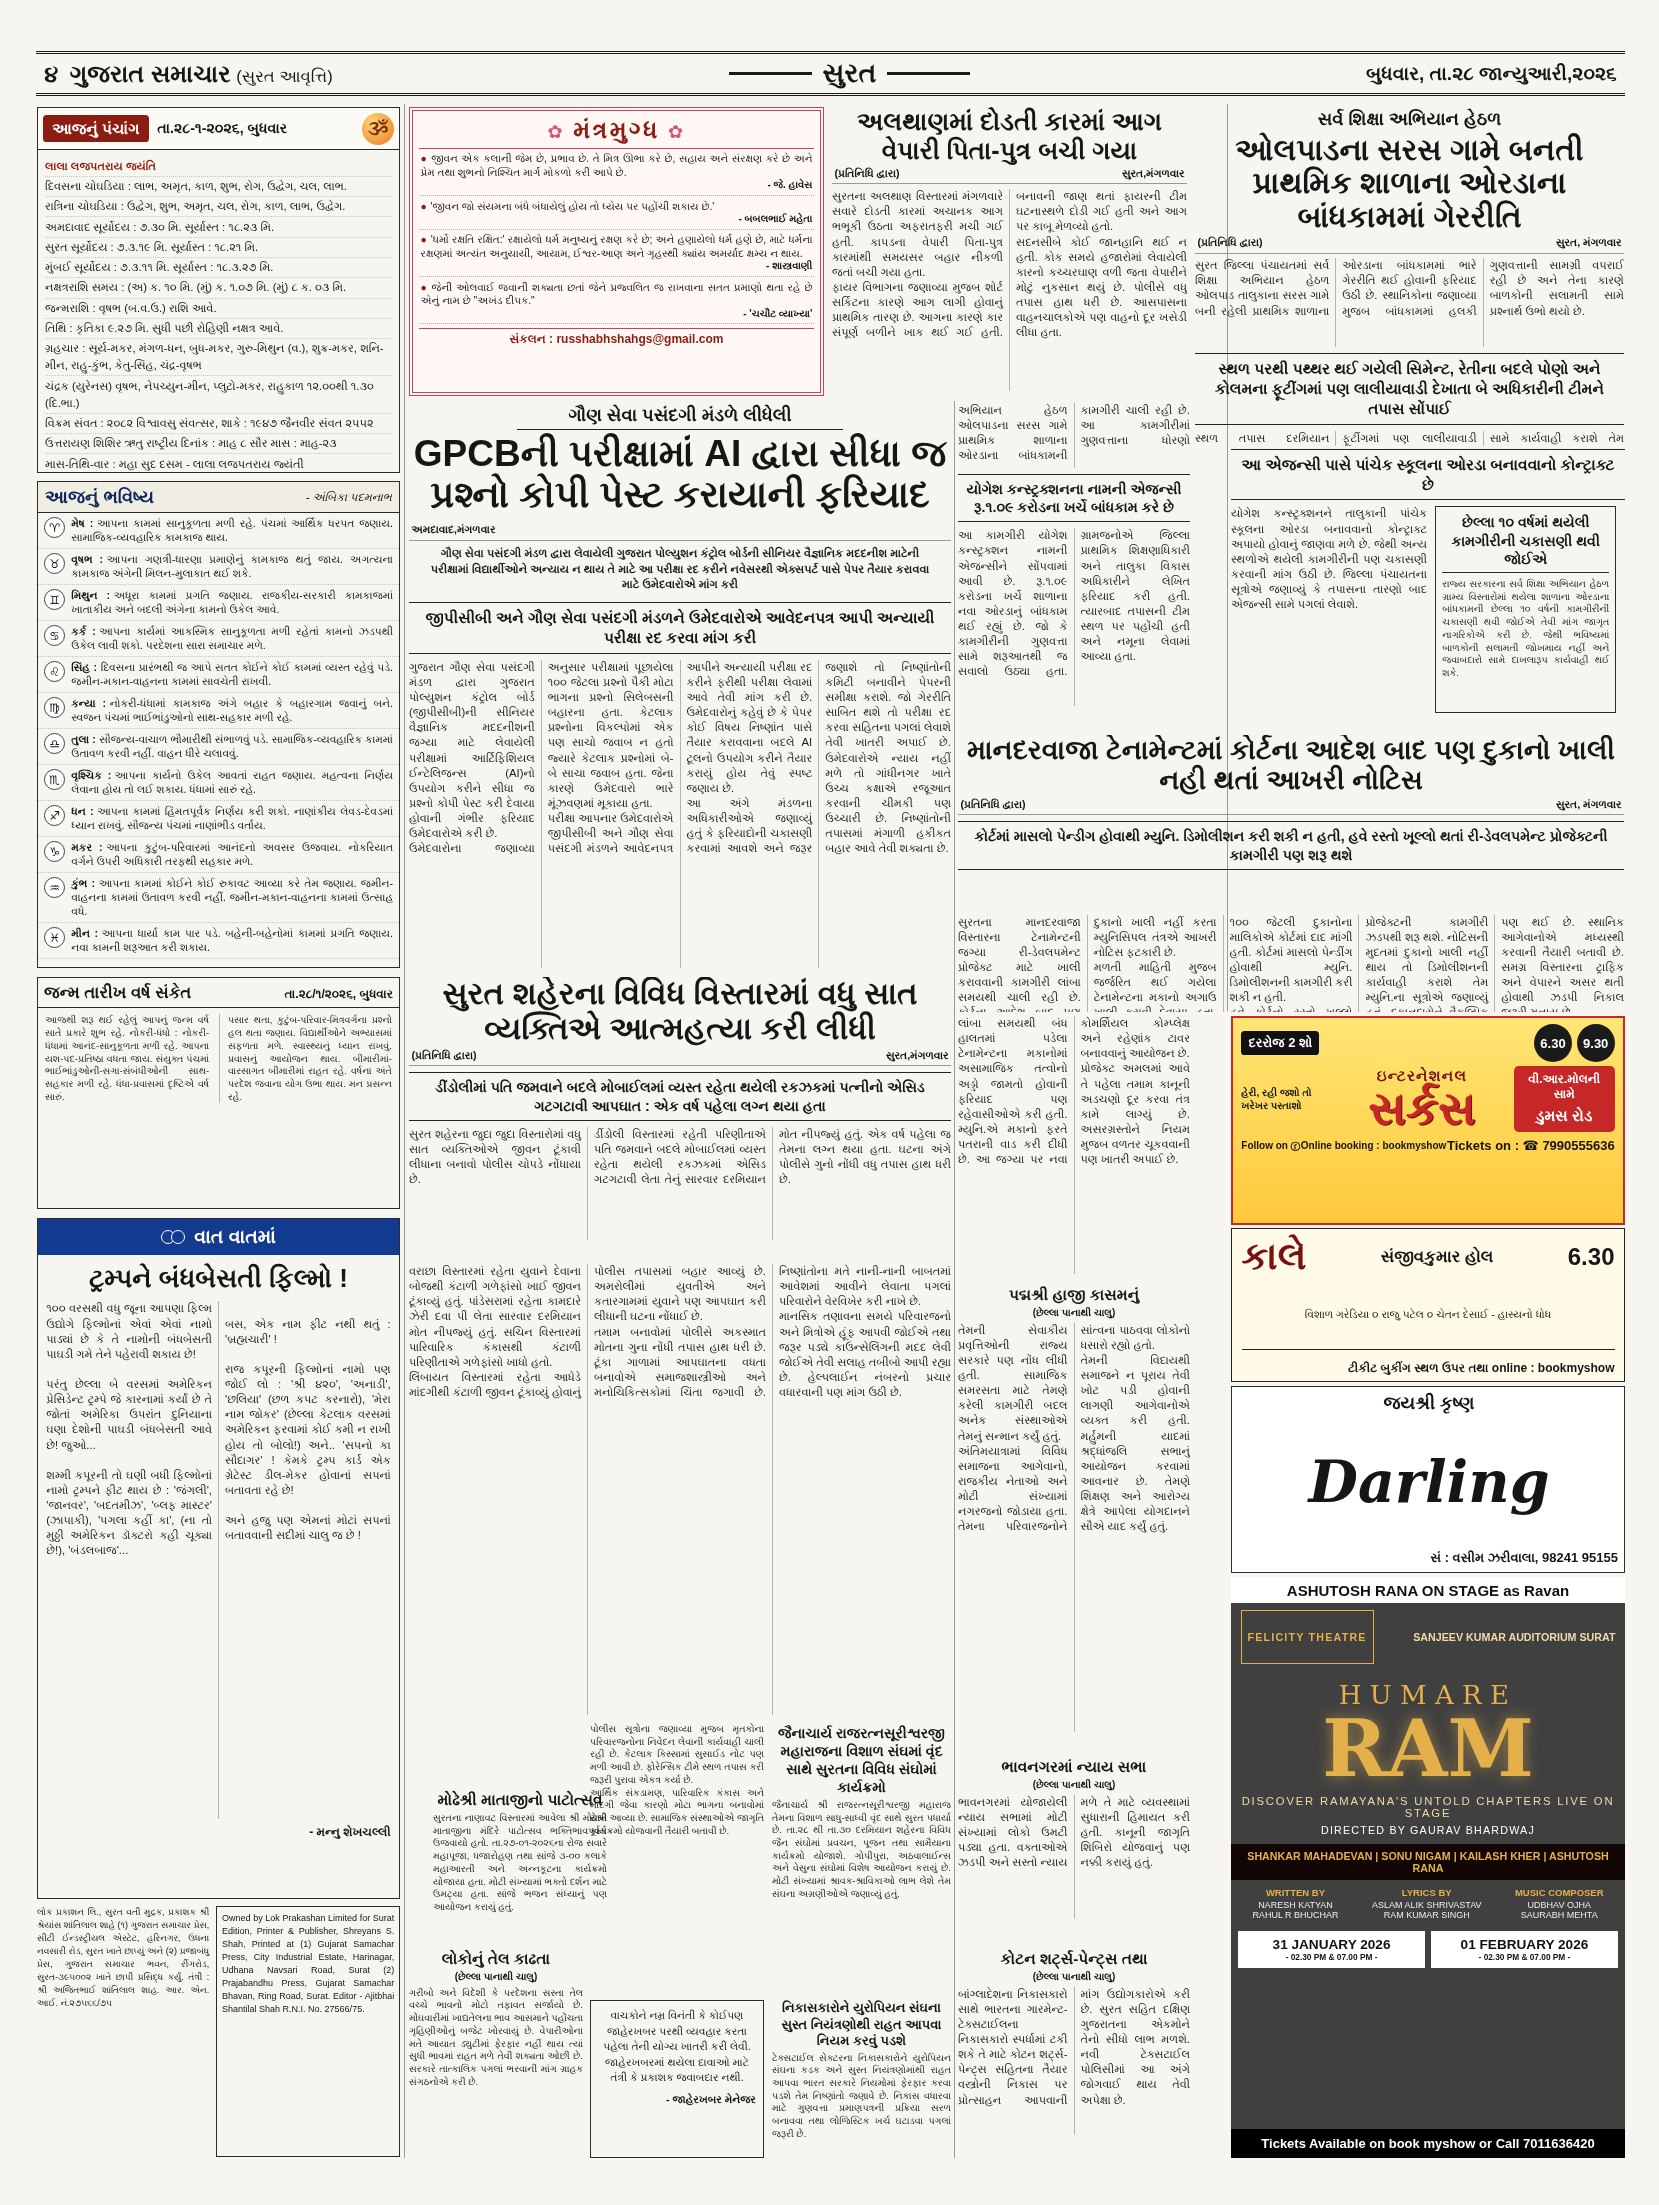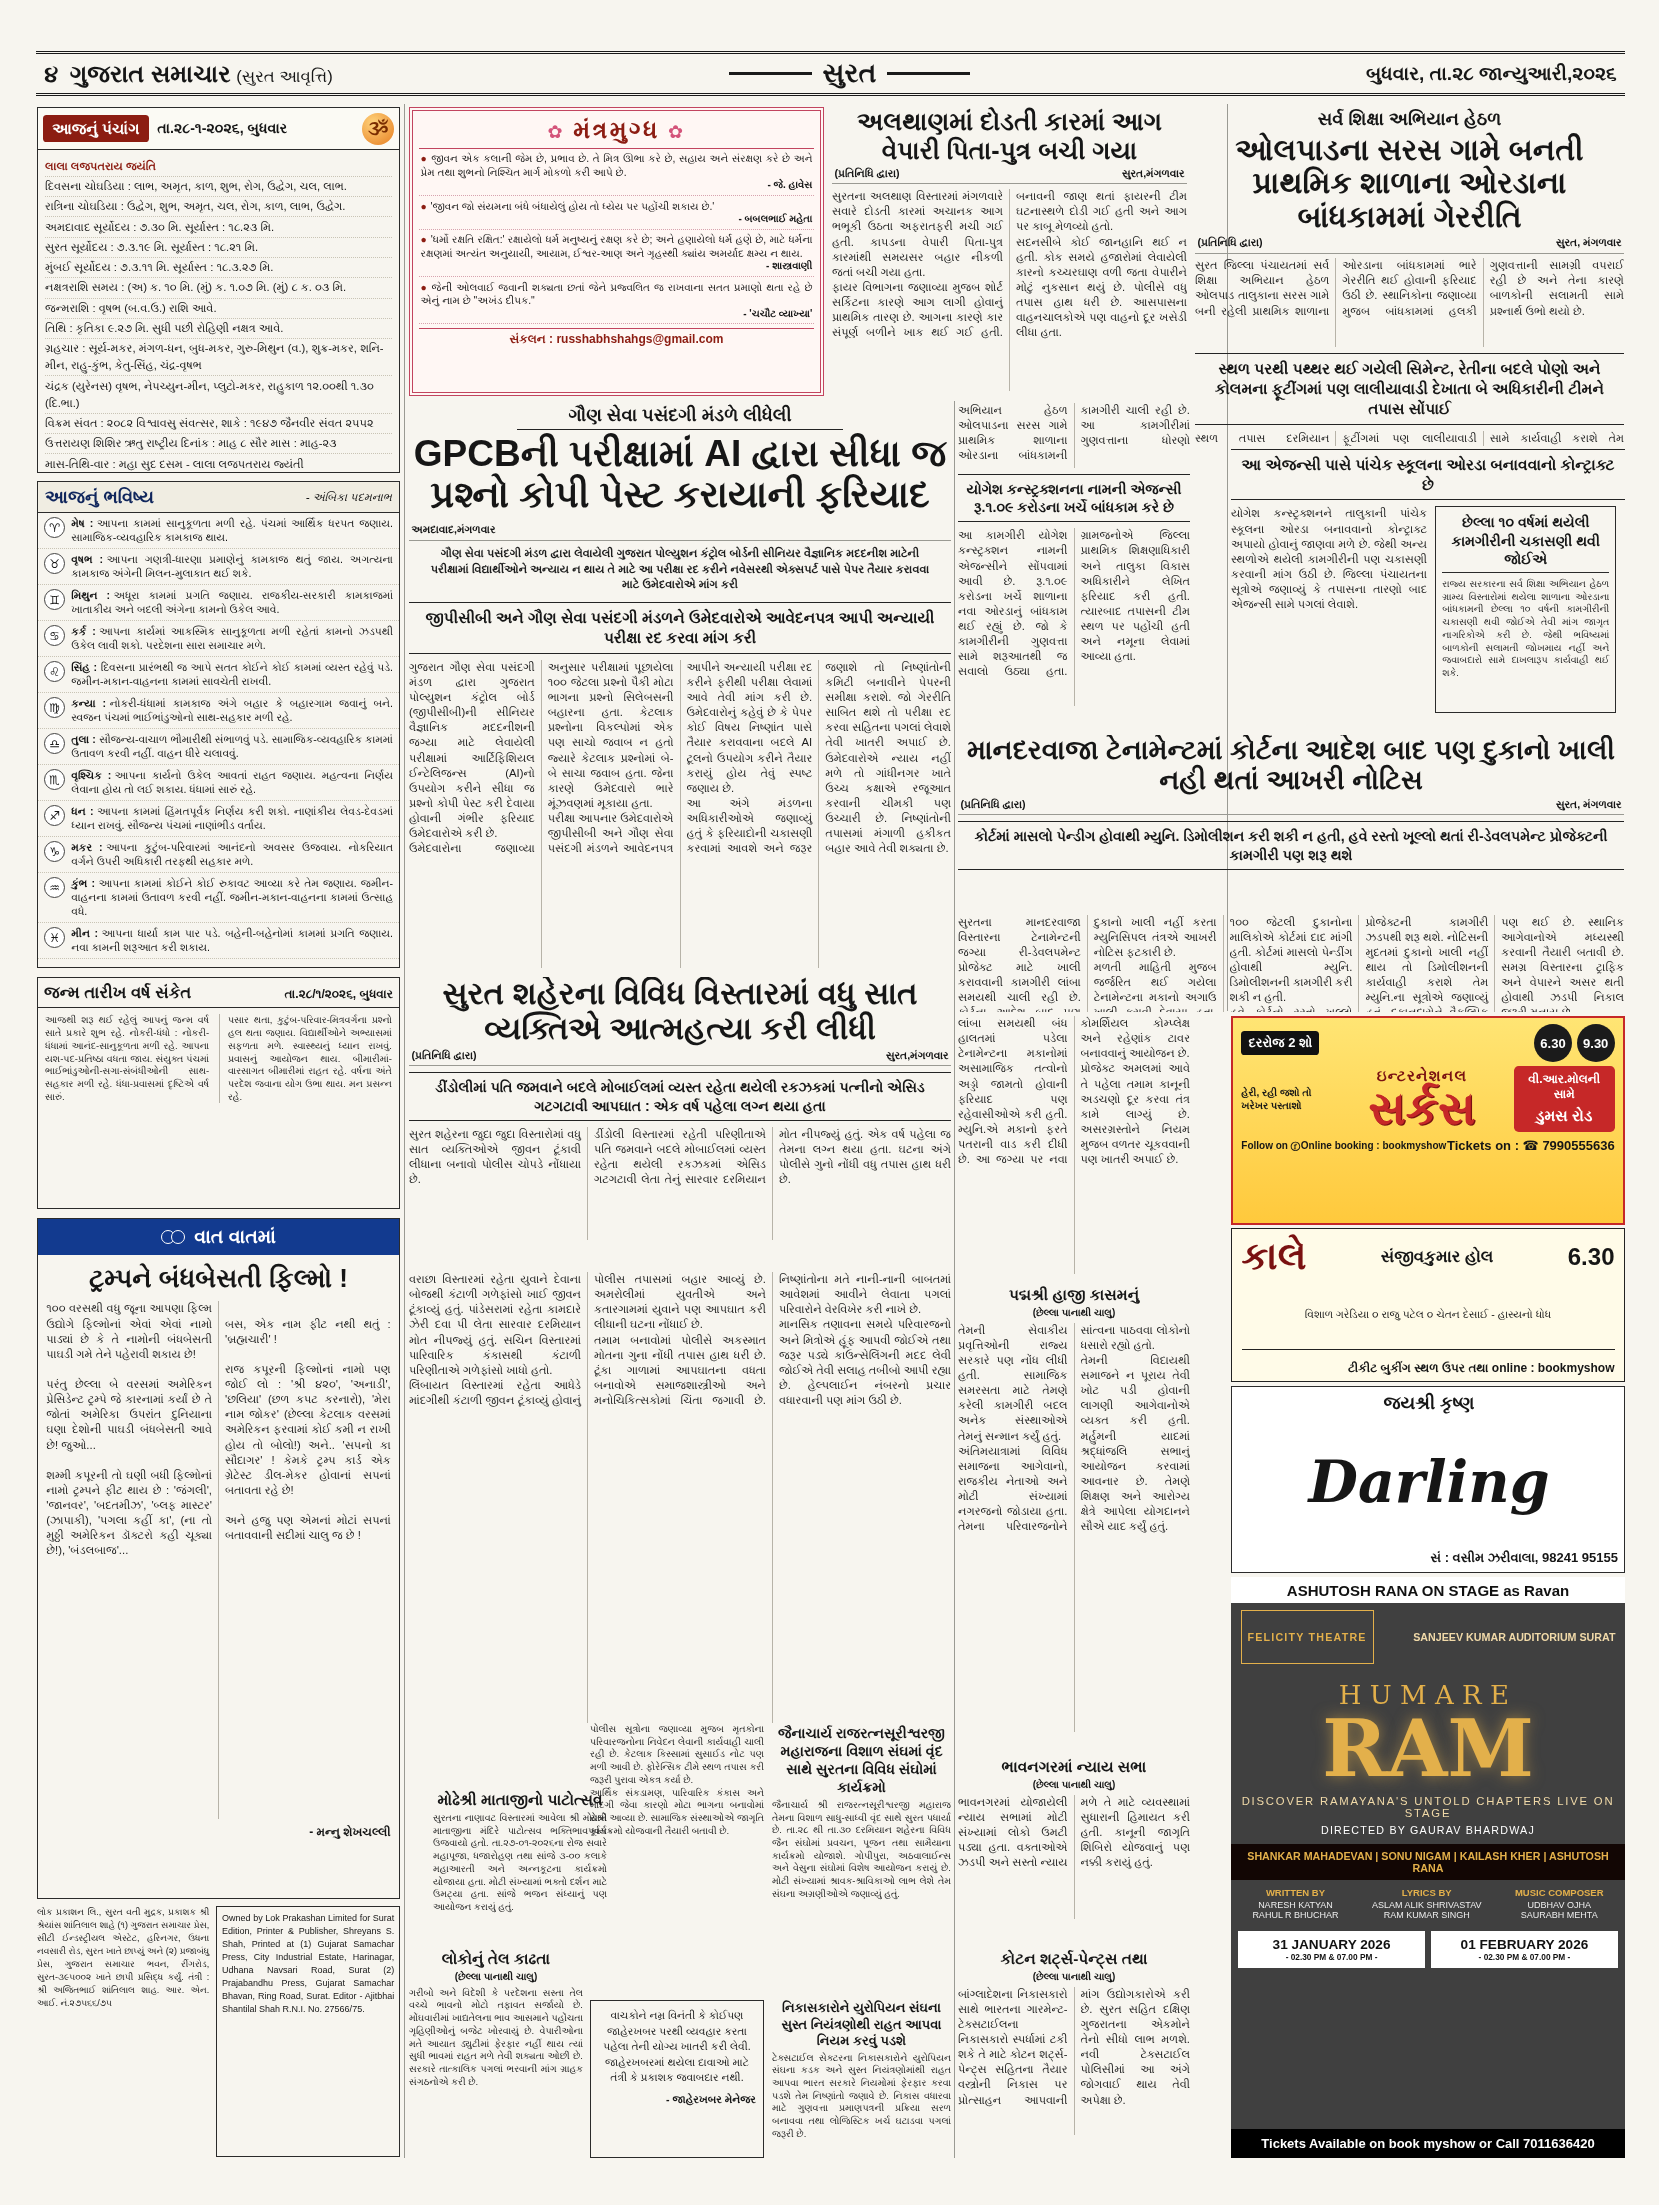--- a/index.html
+++ b/index.html
@@ -449,21 +449,21 @@
   <h1 class="hl-lg" style="font-size:31px;">સુરત શહેરના વિવિધ વિસ્તારમાં વધુ સાત વ્યક્તિએ આત્મહત્યા કરી લીધી</h1>
   <div class="byline">
     <span>(પ્રતિનિધિ દ્વારા)</span>
     <span>સુરત,મંગળવાર</span>
   </div>
   <div class="subhead" style="font-size:14.2px;">ડીંડોલીમાં પતિ જમવાને બદલે મોબાઈલમાં વ્યસ્ત રહેતા થયેલી રકઝકમાં પત્નીનો એસિડ ગટગટાવી આપઘાત : એક વર્ષ પહેલા લગ્ન થયા હતા</div>
   <div class="bodytext c3" style="height:113px;">સુરત શહેરના જુદા જુદા વિસ્તારોમાં વધુ સાત વ્યક્તિઓએ જીવન ટૂંકાવી લીધાના બનાવો પોલીસ ચોપડે નોંધાયા છે.
 ડીંડોલી વિસ્તારમાં રહેતી પરિણીતાએ પતિ જમવાને બદલે મોબાઈલમાં વ્યસ્ત રહેતા થયેલી રકઝકમાં એસિડ ગટગટાવી લેતા તેનું સારવાર દરમિયાન મોત નીપજ્યું હતું. એક વર્ષ પહેલા જ તેમના લગ્ન થયા હતા. ઘટના અંગે પોલીસે ગુનો નોંધી વધુ તપાસ હાથ ધરી છે.</div>
 </article>
 
-<section class="box" style="left:409px; top:1264px; width:542px; height:455px;margin-top:8px;">
+<section class="box" style="left:409px; top:1264px; width:542px; height:455px;">
   <div class="bodytext c3" style="height:451px;">વરાછા વિસ્તારમાં રહેતા યુવાને દેવાના બોજથી કંટાળી ગળેફાંસો ખાઈ જીવન ટૂંકાવ્યું હતું. પાંડેસરામાં રહેતા કામદારે ઝેરી દવા પી લેતા સારવાર દરમિયાન મોત નીપજ્યું હતું. સચિન વિસ્તારમાં પારિવારિક કંકાસથી કંટાળી પરિણીતાએ ગળેફાંસો ખાધો હતો.
 લિંબાયત વિસ્તારમાં રહેતા આધેડે માંદગીથી કંટાળી જીવન ટૂંકાવ્યું હોવાનું પોલીસ તપાસમાં બહાર આવ્યું છે. અમરોલીમાં યુવતીએ અને કતારગામમાં યુવાને પણ આપઘાત કરી લીધાની ઘટના નોંધાઈ છે.
 તમામ બનાવોમાં પોલીસે અકસ્માત મોતના ગુના નોંધી તપાસ હાથ ધરી છે. ટૂંકા ગાળામાં આપઘાતના વધતા બનાવોએ સમાજશાસ્ત્રીઓ અને મનોચિકિત્સકોમાં ચિંતા જગાવી છે. નિષ્ણાંતોના મતે નાની-નાની બાબતમાં આવેશમાં આવીને લેવાતા પગલાં પરિવારોને વેરવિખેર કરી નાખે છે.
 માનસિક તણાવના સમયે પરિવારજનો અને મિત્રોએ હૂંફ આપવી જોઈએ તથા જરૂર પડ્યે કાઉન્સેલિંગની મદદ લેવી જોઈએ તેવી સલાહ તબીબો આપી રહ્યા છે. હેલ્પલાઈન નંબરનો પ્રચાર વધારવાની પણ માંગ ઉઠી છે.</div>
 </section>
 
 <section class="box" style="left:409px; top:1788px; width:174px; height:221px;margin-left:24px;">
   <div class="brief-hl">મોઢેશ્રી માતાજીનો પાટોત્સવ</div>
   <div class="bodytext small">સુરતના નાણાવટ વિસ્તારમાં આવેલા શ્રી મોઢેશ્રી માતાજીના મંદિરે પાટોત્સવ ભક્તિભાવપૂર્વક ઉજવાયો હતો. તા.૨૭-૦૧-૨૦૨૬ના રોજ સવારે મહાપૂજા, ધજારોહણ તથા સાંજે ૩-૦૦ કલાકે મહાઆરતી અને અન્નકૂટના કાર્યક્રમો યોજાયા હતા. મોટી સંખ્યામાં ભક્તો દર્શન માટે ઉમટ્યા હતા. સાંજે ભજન સંધ્યાનું પણ આયોજન કરાયું હતું.</div>
 </section>

